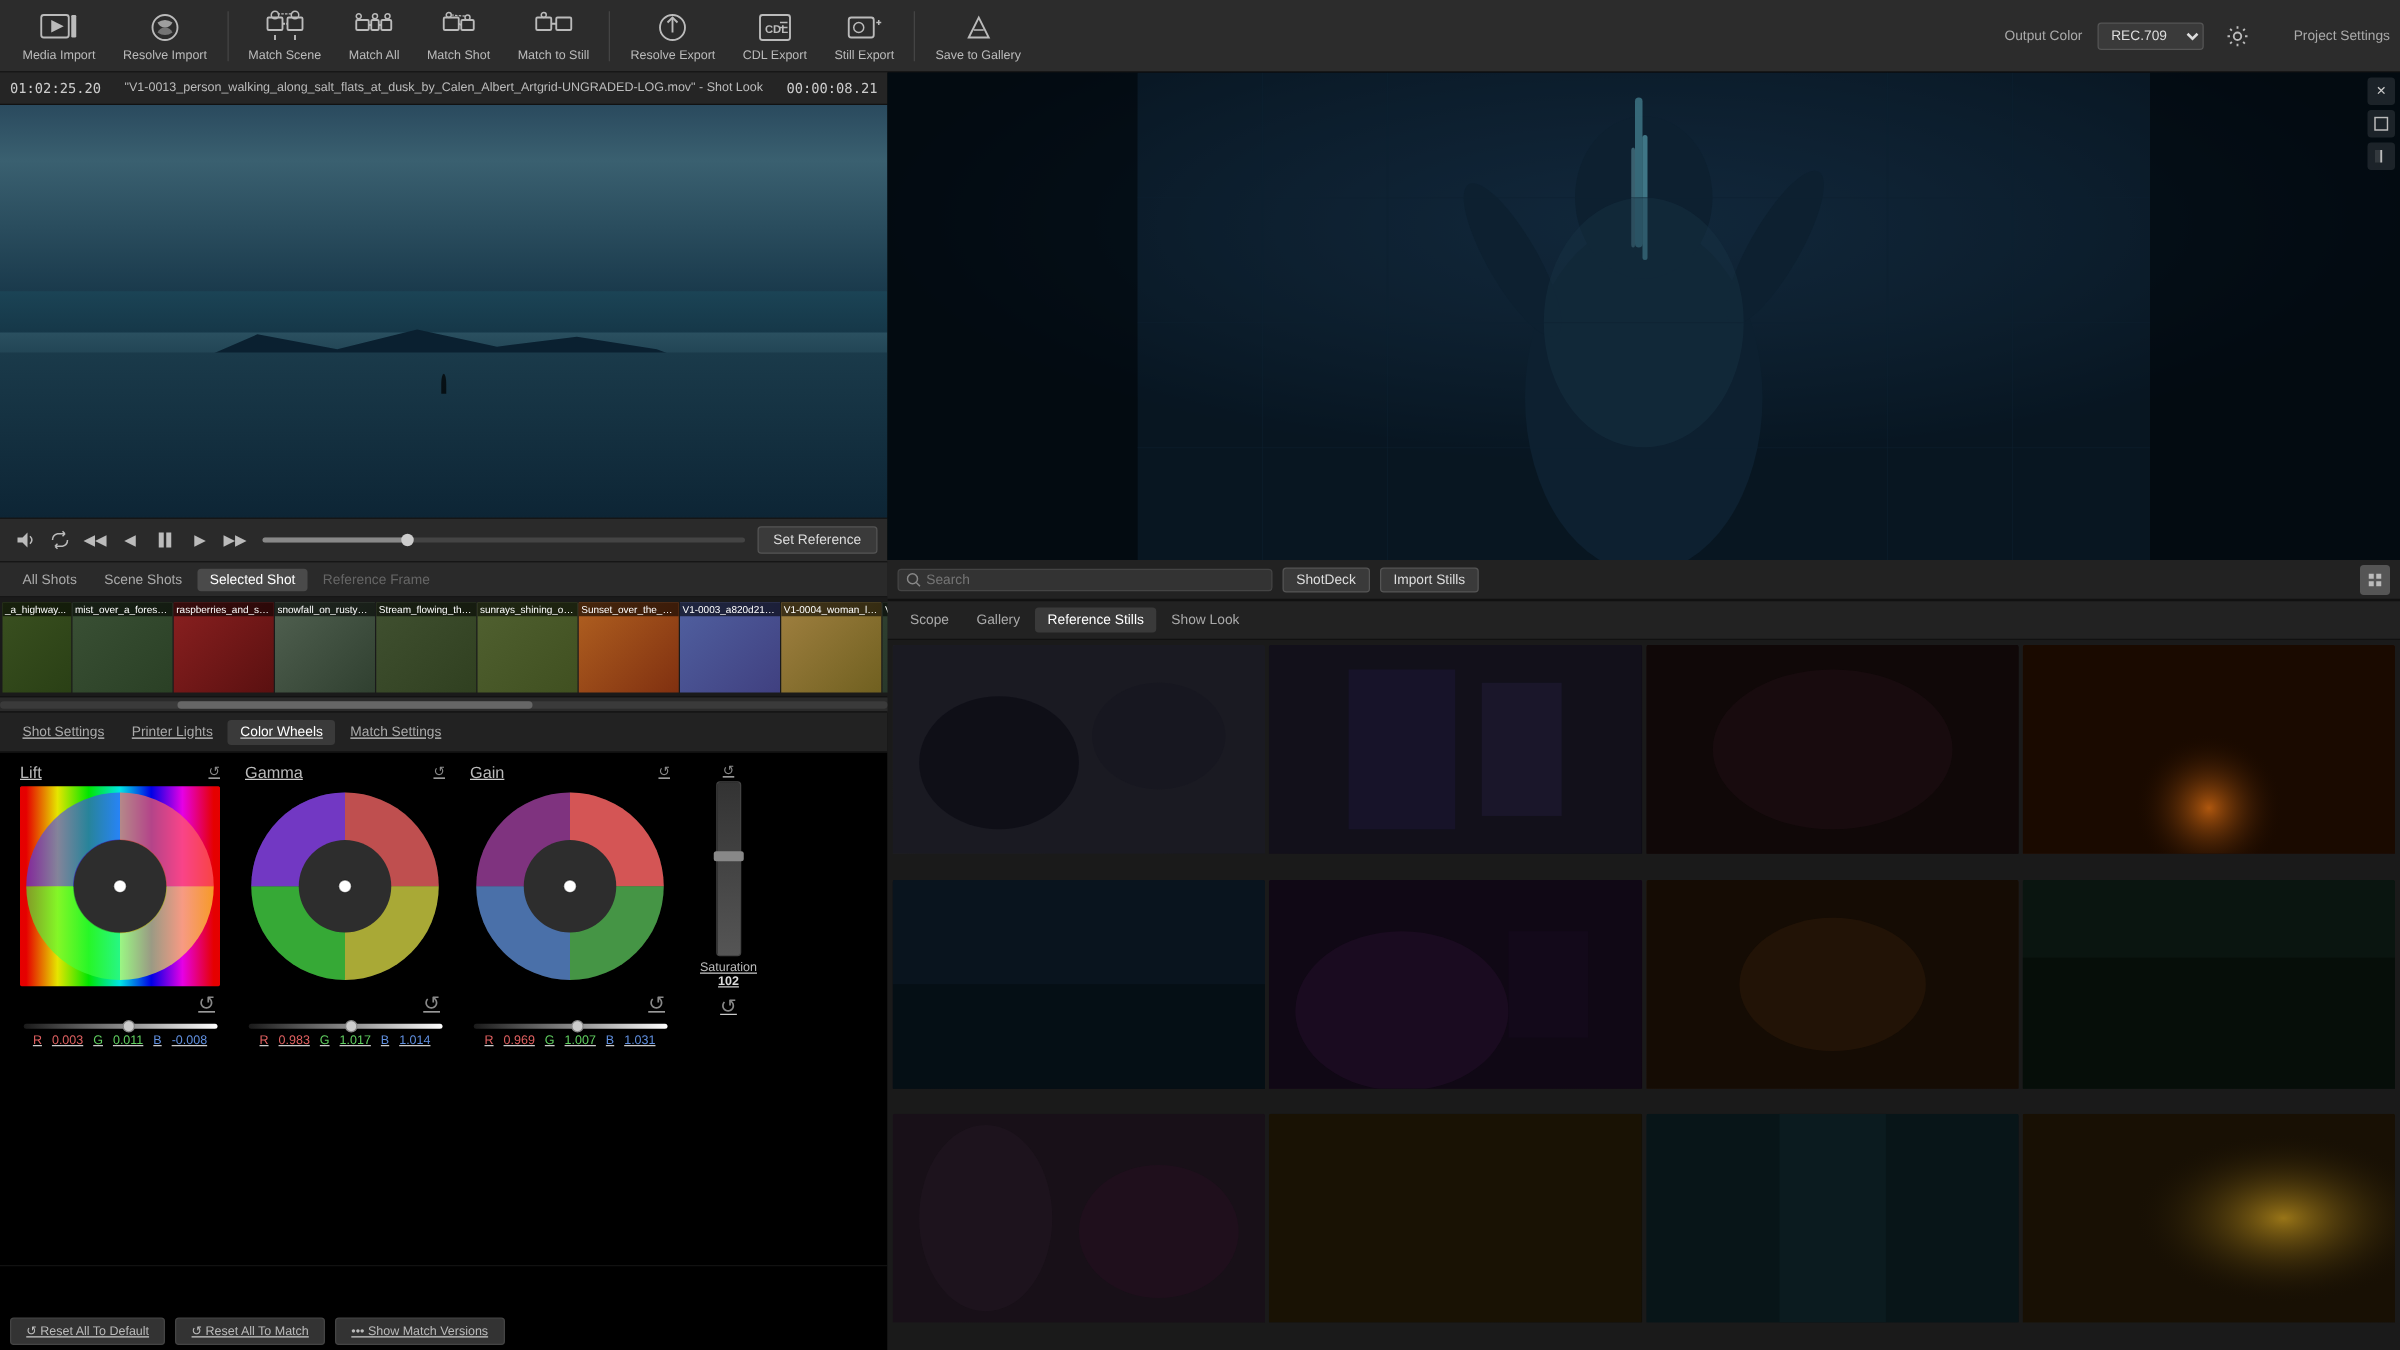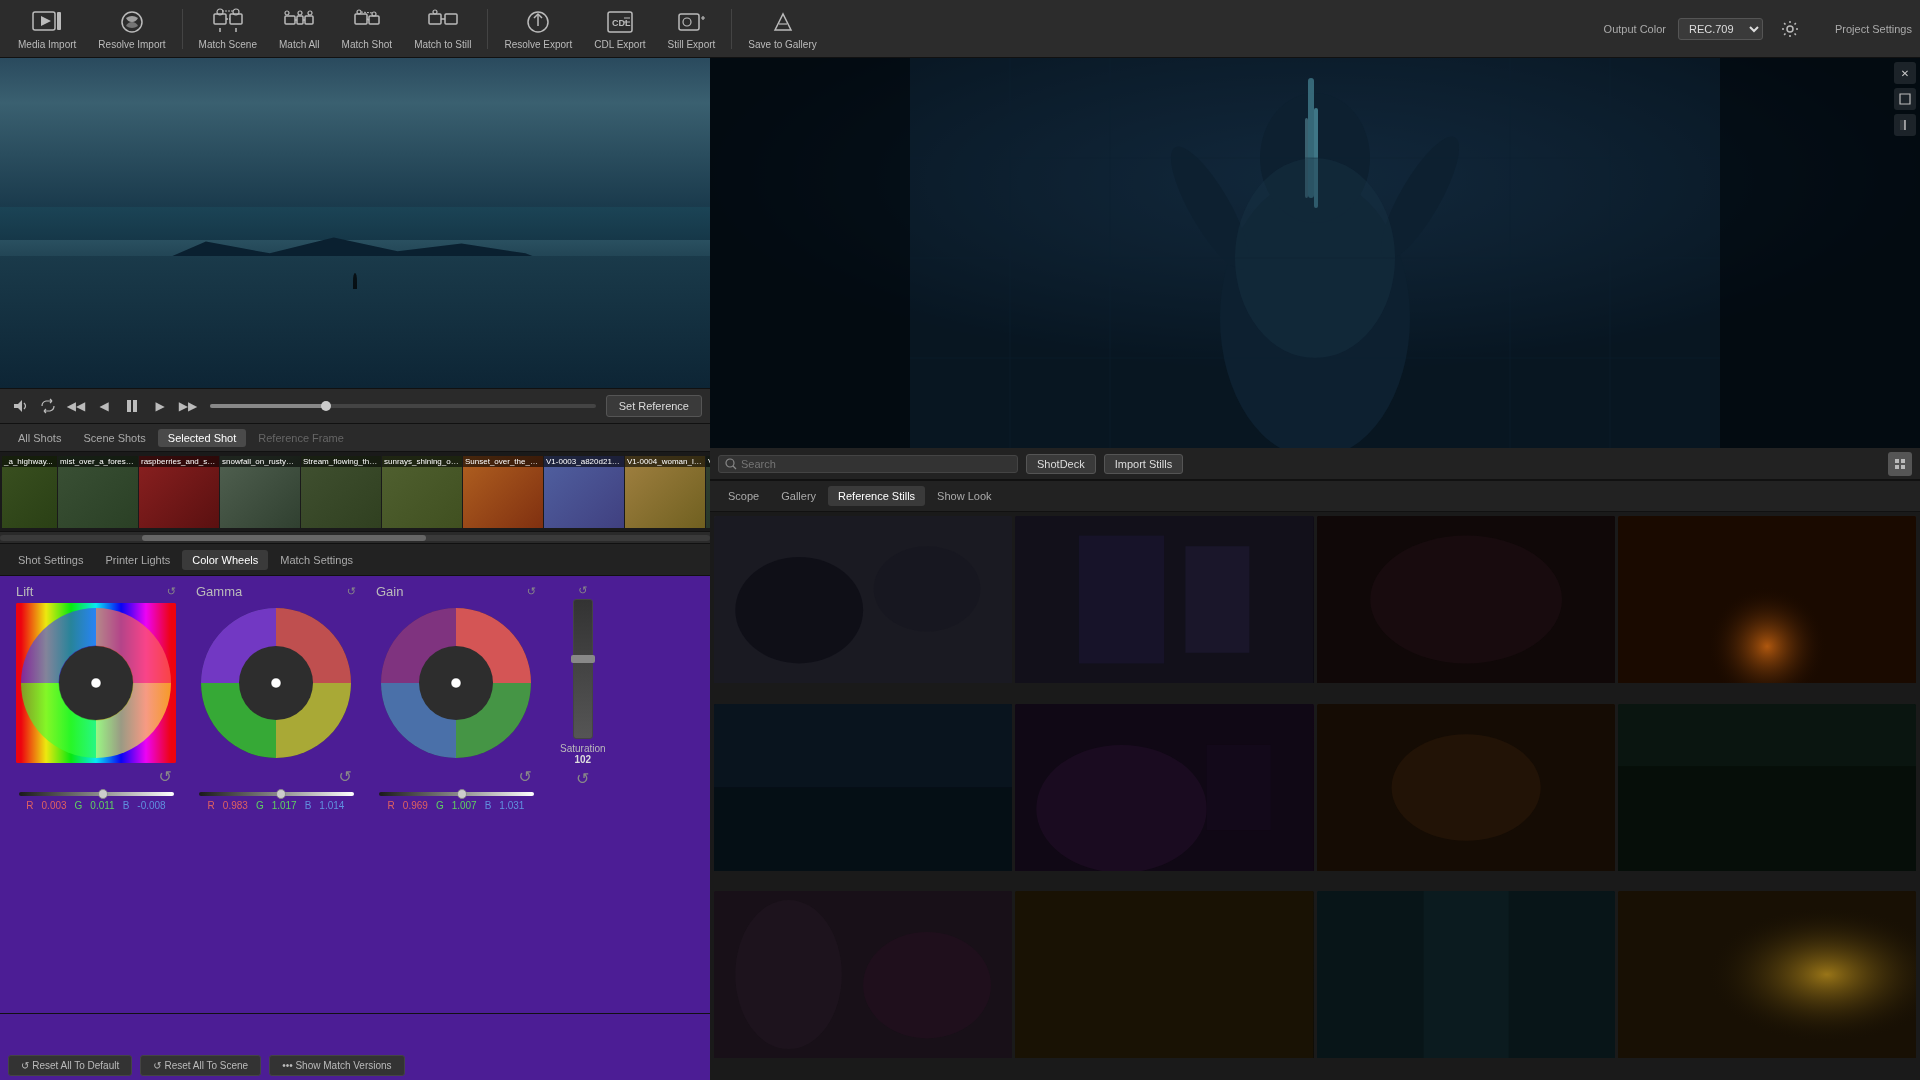--- a/index.html
+++ b/index.html
@@ -267,23 +267,24 @@
       left: 20%;
       width: 40%;
       height: 100%;
       background: #666;
       border-radius: 3px;
     }
 
     
     #settings-panel {
       flex: 1;
-      background: #4c1d95;
+      background: #000000;
       display: flex;
       flex-direction: column;
+      text-decoration: underline;
     }
     #settings-tabs {
       display: flex;
       background: #222;
       padding: 0 8px;
       gap: 2px;
       height: 32px;
       align-items: center;
       border-bottom: 1px solid #111;
     }
@@ -696,20 +697,25 @@
       </svg>
     </div>
     <span class="output-color-label">Project Settings</span>
   </div>
 </div>
 
 <div id="main">
 
   <div id="left-panel">
 
+    <div id="video-timecode">
+      <span class="timecode">01:02:25.20</span>
+      <span class="shot-label">"V1-0013_person_walking_along_salt_flats_at_dusk_by_Calen_Albert_Artgrid-UNGRADED-LOG.mov" - Shot Look</span>
+      <span class="timecode">00:00:08.21</span>
+    </div>
 
     <div id="video-frame">
       <div class="clouds"></div>
       <div class="horizon"></div>
       <div class="mountain-silhouette"></div>
       <div class="water"></div>
       <div class="video-overlay-figure"></div>
     </div>
 
     <div id="playback-controls">
@@ -911,21 +917,21 @@
           </div>
           <span class="sat-label">Saturation</span>
           <span class="sat-value">102</span>
           <span class="wheel-reset" style="font-size:16px;cursor:pointer;margin-top:4px">↺</span>
         </div>
 
       </div>
 
       <div id="bottom-buttons">
         <button class="bottom-btn">↺ Reset All To Default</button>
-        <button class="bottom-btn">↺ Reset All To Scene</button>
+        <button class="bottom-btn">↺ Reset All To Match</button>
         <button class="bottom-btn">••• Show Match Versions</button>
       </div>
     </div>
   </div>
 
   <div id="right-panel">
 
     <div id="right-video">
       <div class="shower-scene">
         

